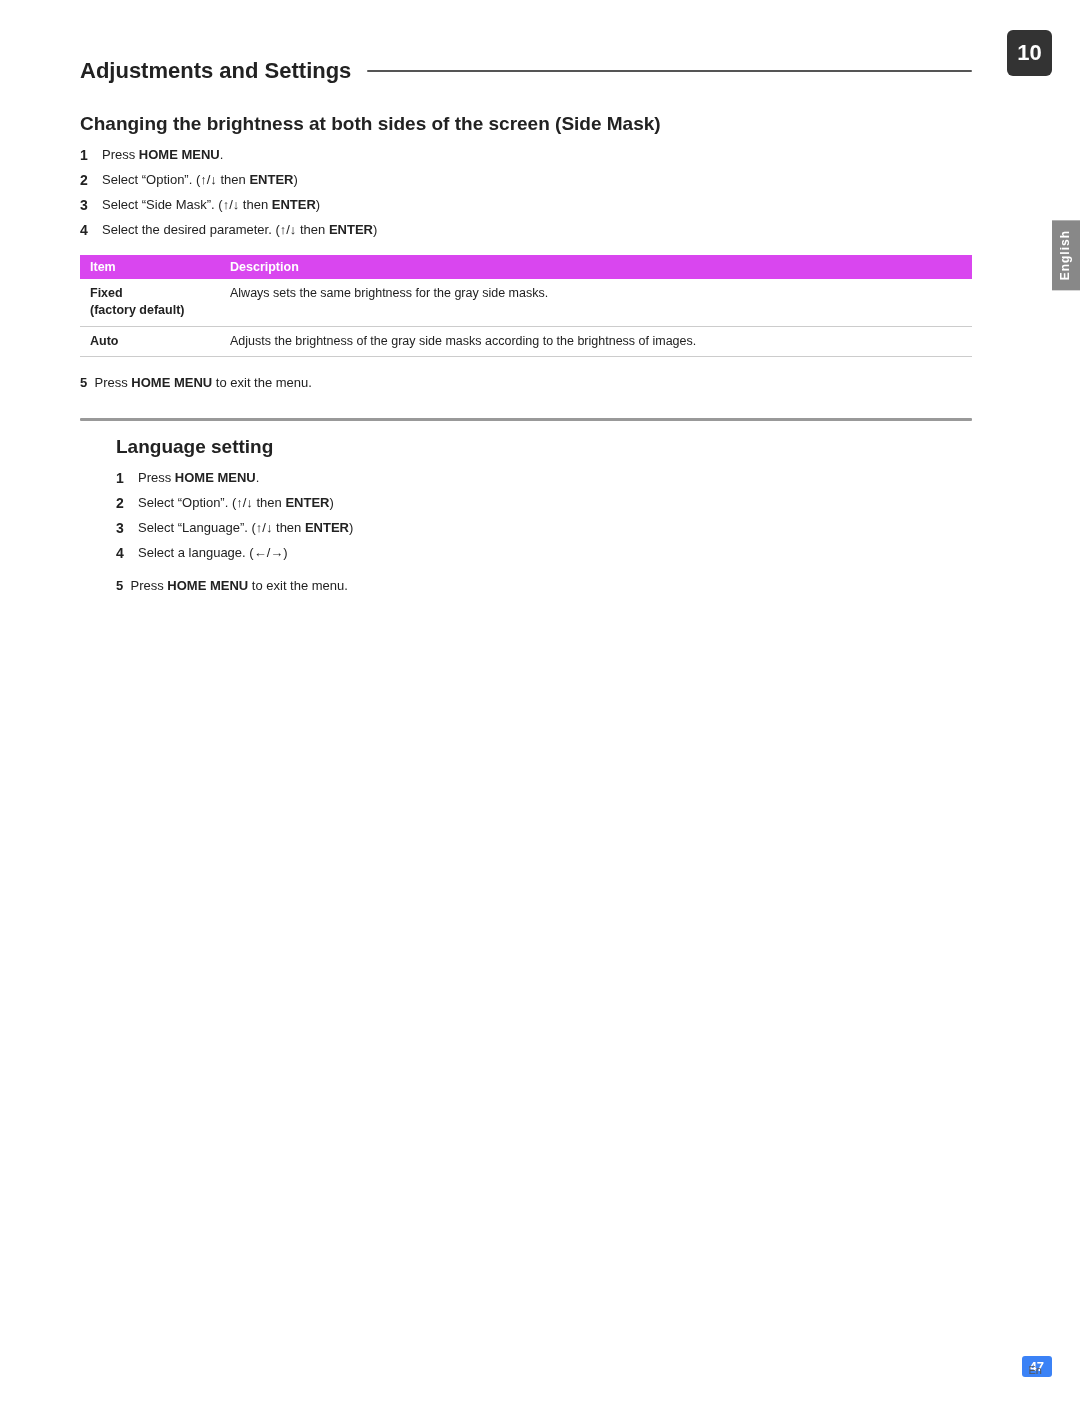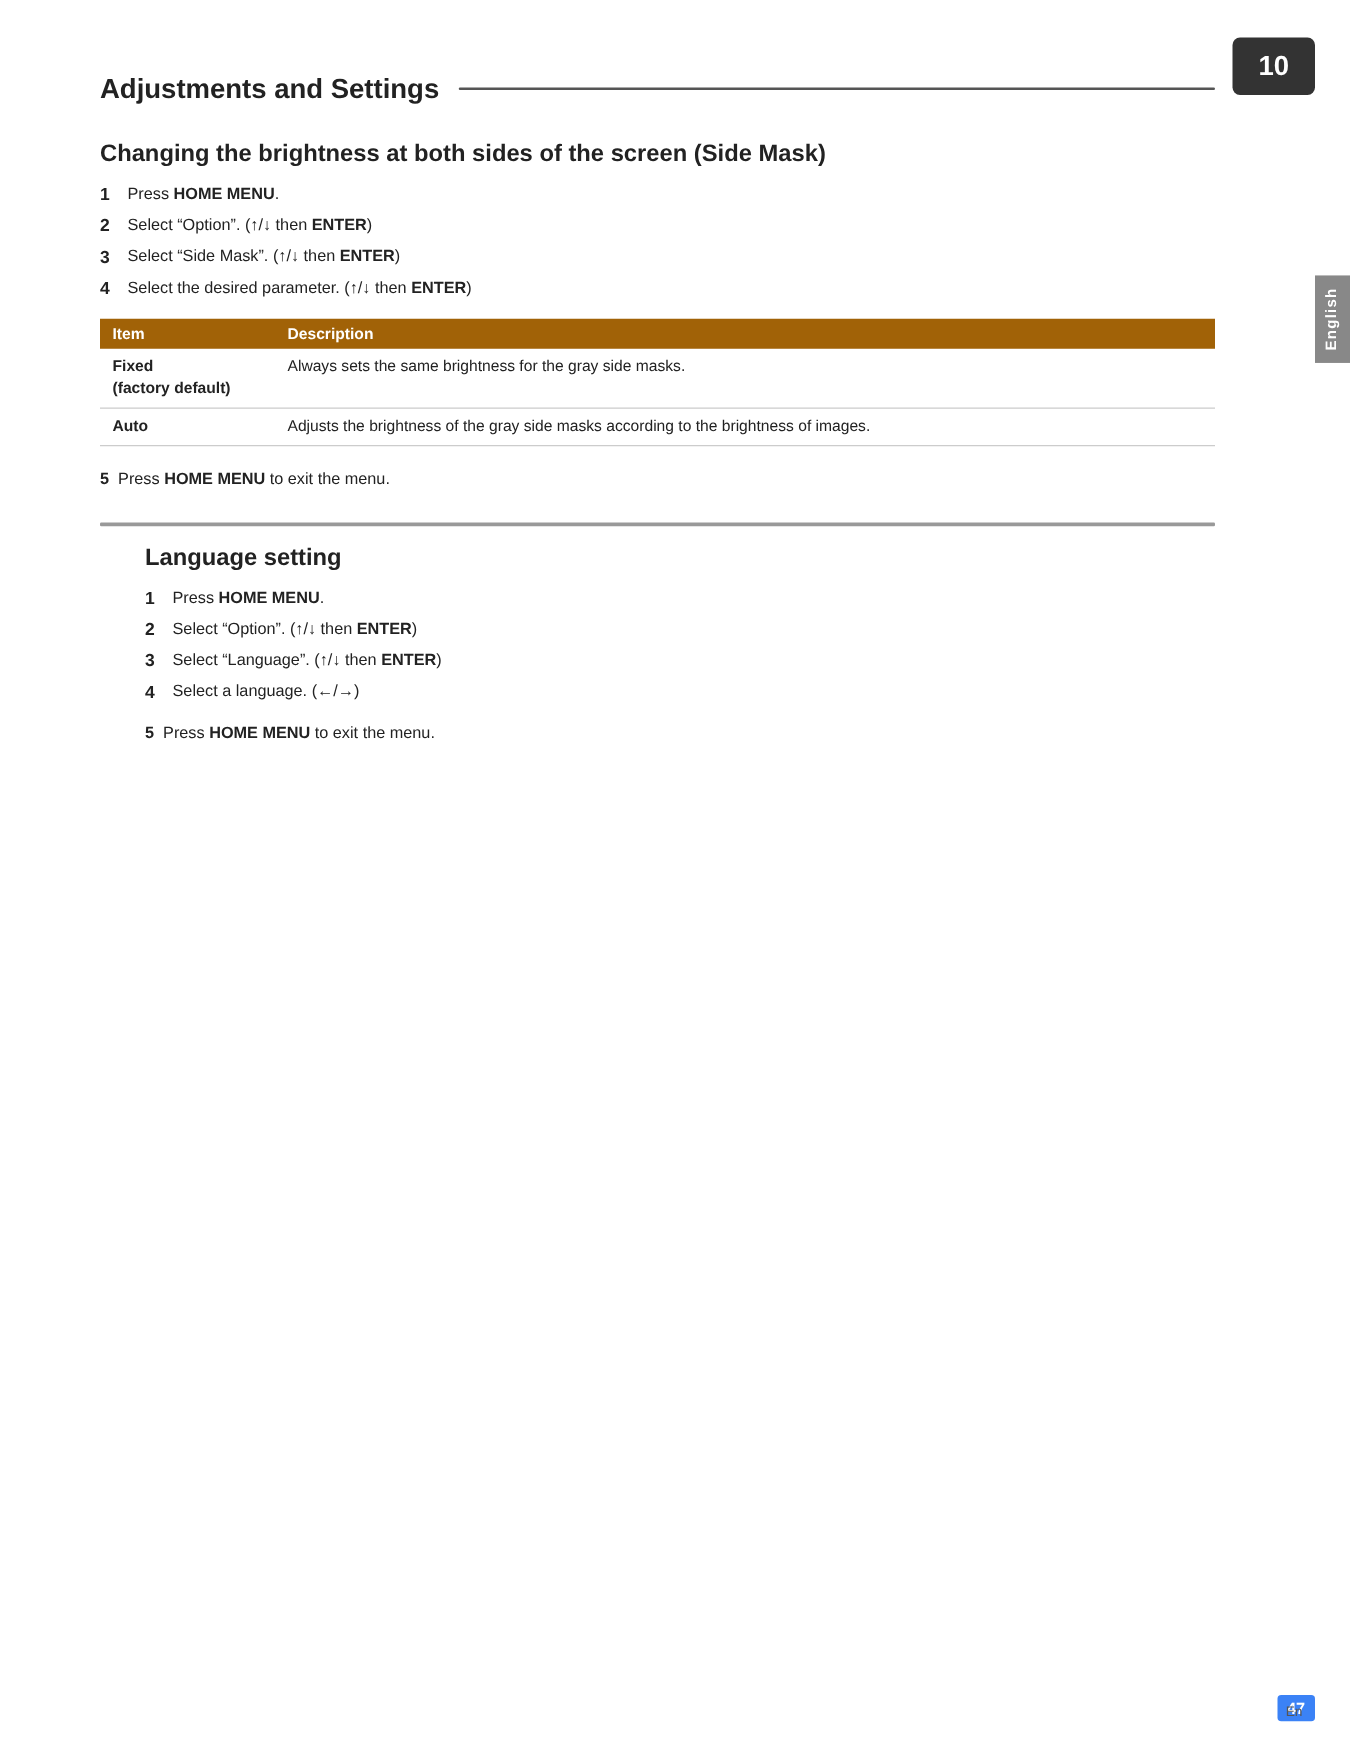--- a/index.html
+++ b/index.html
@@ -42,21 +42,21 @@
       padding: 10px 6px;
       letter-spacing: 1px;
       z-index: 10;
     }
 
     
     .chapter-badge {
       position: absolute;
       top: 30px;
       right: 28px;
-      width: 66px;
+      width: 45px;
       height: 46px;
       background: #333;
       color: #fff;
       font-size: 22px;
       font-weight: bold;
       display: flex;
       align-items: center;
       justify-content: center;
       border-radius: 6px;
     }
@@ -157,21 +157,21 @@
 
     
     .settings-table {
       width: 100%;
       border-collapse: collapse;
       margin-bottom: 18px;
       font-size: 12.5px;
     }
 
     .settings-table thead tr {
-      background: #a16207;
+      background: #d946ef;
       color: #fff;
     }
 
     .settings-table thead th {
       padding: 5px 10px;
       text-align: left;
       font-weight: bold;
       font-size: 12.5px;
     }
 

